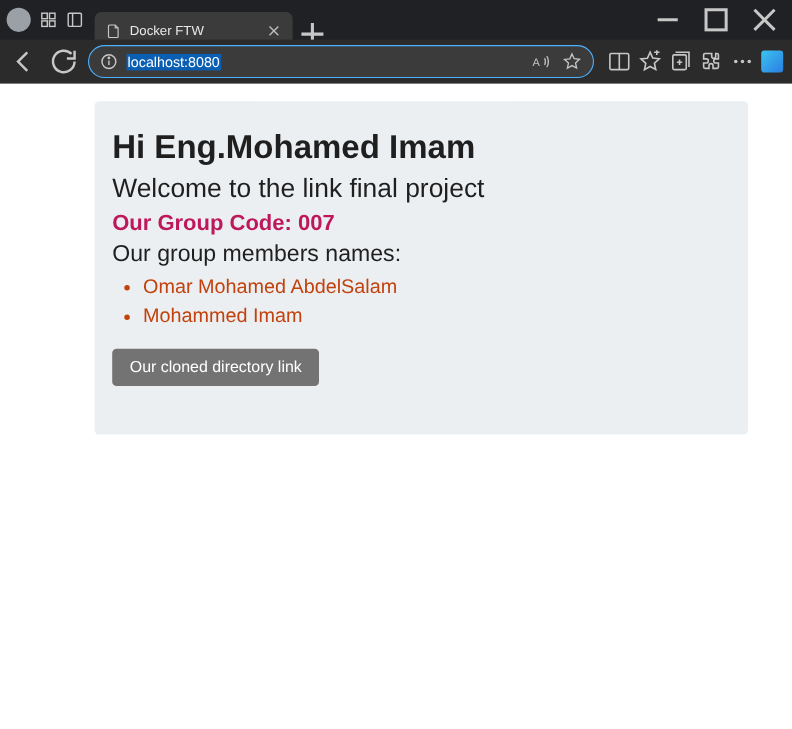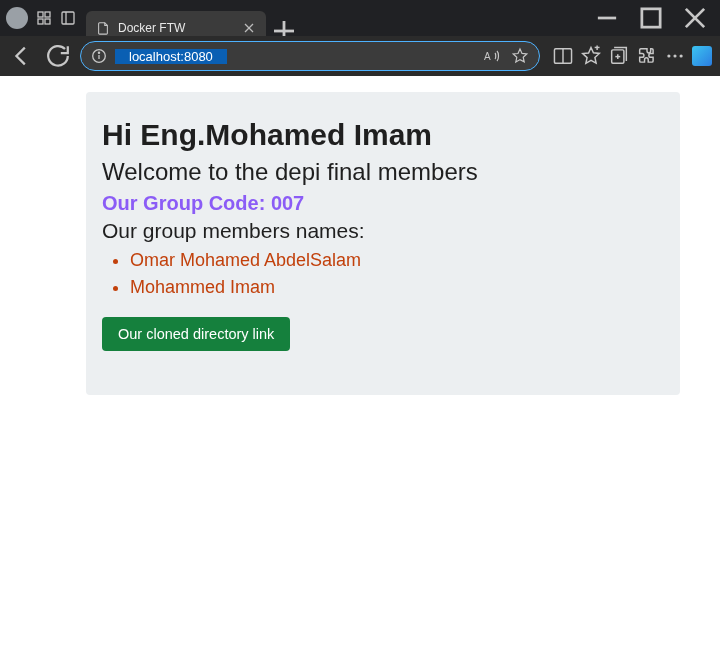--- a/index.html
+++ b/index.html
@@ -19,37 +19,37 @@
   .newtab { display: flex; align-items: center; justify-content: center; width: 28px; height: 28px; color: #c7c7c7; margin-left: 4px; }
   .titlebar-right { margin-left: auto; display: flex; align-items: center; gap: 6px; }
   .winbtn { width: 38px; height: 32px; display: flex; align-items: center; justify-content: center; color: #c7c7c7; }
 
   
   .toolbar { display: flex; align-items: center; height: 40px; background: #2b2b2b; padding: 0 8px; gap: 8px; }
   .tbtn { width: 28px; height: 28px; display: flex; align-items: center; justify-content: center; color: #c7c7c7; border-radius: 4px; }
   .addrwrap { flex: 1; display: flex; align-items: center; height: 30px; background: #3b3b3b; border: 1px solid #4db2ff; border-radius: 16px; padding: 0 10px; gap: 8px; }
   .addrwrap .info { width: 16px; height: 16px; color: #c7c7c7; display:flex; }
   .addr { flex: 1; font-size: 13px; color: #fff; }
-  .addr .sel { background: #0a5fb3; color: #fff; padding: 0 14px; }
+  .addr .sel { background: #0a5fb3; color: #fff; padding: 0 1px; }
   .addr-icons { display: flex; gap: 10px; align-items: center; }
   .addr-icons .ic { width: 18px; height: 18px; color: #c7c7c7; display:flex; }
   .right-icons { display: flex; gap: 6px; align-items: center; margin-left: 4px; }
   .right-icons .ic { width: 22px; height: 22px; color: #c7c7c7; display:flex; align-items:center; justify-content:center; }
   .bing { width: 20px; height: 20px; background: linear-gradient(135deg,#3cc4f0,#2a7de1); border-radius:3px; }
 
   
   .viewport { flex: 1; background: #fff; overflow: hidden; }
   .card { margin: 16px 40px 0 86px; background: #eceff1; border-radius: 4px; padding: 26px 28px 44px 16px; min-height: 300px; }
   .h1 { font-size: 30px; font-weight: 600; color: #1f1f1f; margin-bottom: 6px; }
   .h2 { font-size: 24px; font-weight: 400; color: #1f1f1f; margin-bottom: 6px; }
-  .h3 { font-size: 20px; font-weight: 600; color: #8b5cf6; margin-bottom: 4px; }
+  .h3 { font-size: 20px; font-weight: 600; color: #be185d; margin-bottom: 4px; }
   .h4 { font-size: 21px; font-weight: 400; color: #1f1f1f; margin-bottom: 4px; }
   .members { padding-left: 28px; margin-bottom: 16px; }
   .members li { font-size: 18px; color: #c2410c; line-height: 1.5; }
-  .linkbtn { display: inline-block; background: #15803d; color: #fff; font-size: 14.5px; padding: 9px 16px; border-radius: 4px; border: none; cursor: pointer; }
+  .linkbtn { display: inline-block; background: #737373; color: #fff; font-size: 14.5px; padding: 9px 16px; border-radius: 4px; border: none; cursor: pointer; }
 
   svg { width: 100%; height: 100%; display: block; }
 </style>
 </head>
 <body>
 
 <div class="titlebar">
   <div class="titlebar-left">
     <div class="avatar"></div>
     <div class="ticon">
@@ -184,21 +184,21 @@
           <circle cx="14" cy="9" r="1.3"></circle>
         </svg>
     </span>
     <span class="bing"></span>
   </div>
 </div>
 
 <div class="viewport">
   <div class="card">
     <div class="h1">Hi Eng.Mohamed Imam</div>
-    <div class="h2">Welcome to the depi final members</div>
+    <div class="h2">Welcome to the link final project</div>
     <div class="h3">Our Group Code: 007</div>
     <div class="h4">Our group members names:</div>
     <ul class="members">
       <li>Omar Mohamed AbdelSalam</li>
       <li>Mohammed Imam</li>
     </ul>
     <button class="linkbtn">Our cloned directory link</button>
   </div>
 </div>
 

